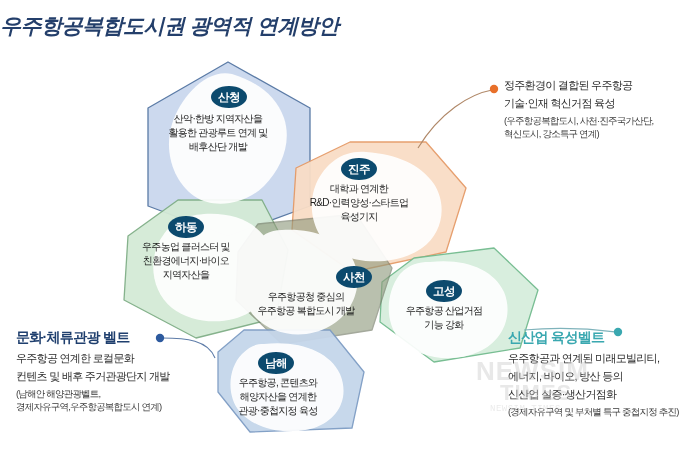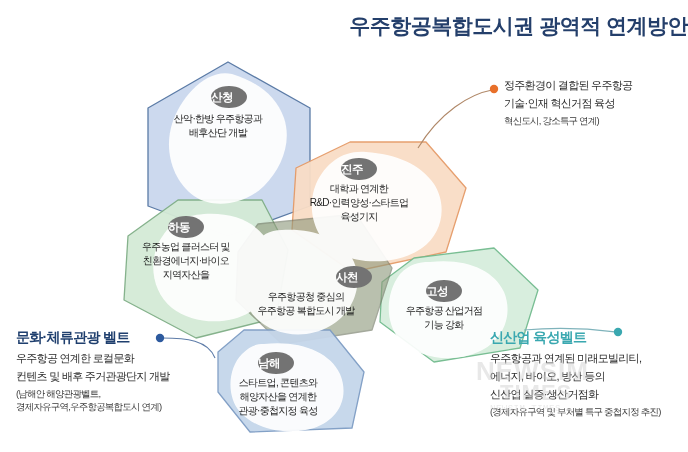--- a/index.html
+++ b/index.html
@@ -24,38 +24,39 @@
     width: 688px;
     height: 452px;
   }
 
   
   .title {
     position: absolute;
     left: 0;
     top: 12px;
     width: 688px;
-    text-align: right;
+    text-align: left;
     font-size: 21px;
     font-weight: bold;
     color: #243f6b;
     letter-spacing: -0.5px;
     white-space: nowrap;
+    font-style: italic;
   }
 
   
   .badge {
     position: absolute;
     color: #ffffff;
-    background: #737373;
+    background: #0c4a6e;
     border-radius: 50%;
     font-size: 11.5px;
     font-weight: bold;
     letter-spacing: -0.6px;
-    text-align: left;
+    text-align: center;
     line-height: 22px;
     width: 36px;
     height: 22px;
     white-space: nowrap;
   }
 
   
   .region-desc {
     position: absolute;
     text-align: center;
@@ -185,21 +186,22 @@
     <circle cx="160" cy="338" r="4.2" fill="#2d5a9e"></circle>
 
     <path d="M524,330 C570,326 600,330 616,332" fill="none" stroke="#7fb3bb" stroke-width="1.1"></path>
     <circle cx="618" cy="332" r="4.2" fill="#3aa8b0"></circle>
   </svg>
 
   <div class="title">우주항공복합도시권 광역적 연계방안</div>
 
   <div class="badge" style="left:211px; top:86px;">산청</div>
   <div class="region-desc" style="left:128px; top:112px; width:180px;">
-    <div>산악·한방 우주항공과</div>
+    <div>산악·한방 지역자산을</div>
+    <div>활용한 관광루트 연계 및</div>
     <div>배후산단 개발</div>
   </div>
 
   <div class="badge" style="left:341px; top:158px;">진주</div>
   <div class="region-desc" style="left:288px; top:182px; width:142px;">
     <div>대학과 연계한</div>
     <div>R&amp;D·인력양성·스타트업</div>
     <div>육성기지</div>
   </div>
 
@@ -217,40 +219,41 @@
   </div>
 
   <div class="badge" style="left:426px; top:280px;">고성</div>
   <div class="region-desc" style="left:376px; top:304px; width:136px;">
     <div>우주항공 산업거점</div>
     <div>기능 강화</div>
   </div>
 
   <div class="badge" style="left:258px; top:352px;">남해</div>
   <div class="region-desc" style="left:210px; top:376px; width:136px;">
-    <div>스타트업, 콘텐츠와</div>
+    <div>우주항공, 콘텐츠와</div>
     <div>해양자산을 연계한</div>
     <div>관광·중첩지정 육성</div>
   </div>
 
   <div class="callout" style="left:504px; top:78px;">
     <p class="callout-body">정주환경이 결합된 우주항공</p>
     <p class="callout-body">기술·인재 혁신거점 육성</p>
+    <p class="callout-note">(우주항공복합도시, 사천·진주국가산단,</p>
     <p class="callout-note">혁신도시, 강소특구 연계)</p>
   </div>
 
   <div class="callout" style="left:16px; top:328px;">
     <p class="callout-title navy">문화·체류관광 벨트</p>
     <p class="callout-body">우주항공 연계한 로컬문화</p>
     <p class="callout-body">컨텐츠 및 배후 주거관광단지 개발</p>
     <p class="callout-note">(남해안 해양관광벨트,</p>
     <p class="callout-note">경제자유구역,우주항공복합도시 연계)</p>
   </div>
 
-  <div class="callout" style="left:490px; top:328px;">
+  <div class="callout" style="left:508px; top:328px;">
     <p class="callout-title teal">신산업 육성벨트</p>
     <p class="callout-body">우주항공과 연계된 미래모빌리티,</p>
     <p class="callout-body">에너지, 바이오, 방산 등의</p>
     <p class="callout-body">신산업 실증·생산거점화</p>
     <p class="callout-note">(경제자유구역 및 부처별 특구 중첩지정 추진)</p>
   </div>
 
   <div class="watermark">
     <div class="wm-line1">NEWSIM</div>
     <div class="wm-line2">TIMES</div>

